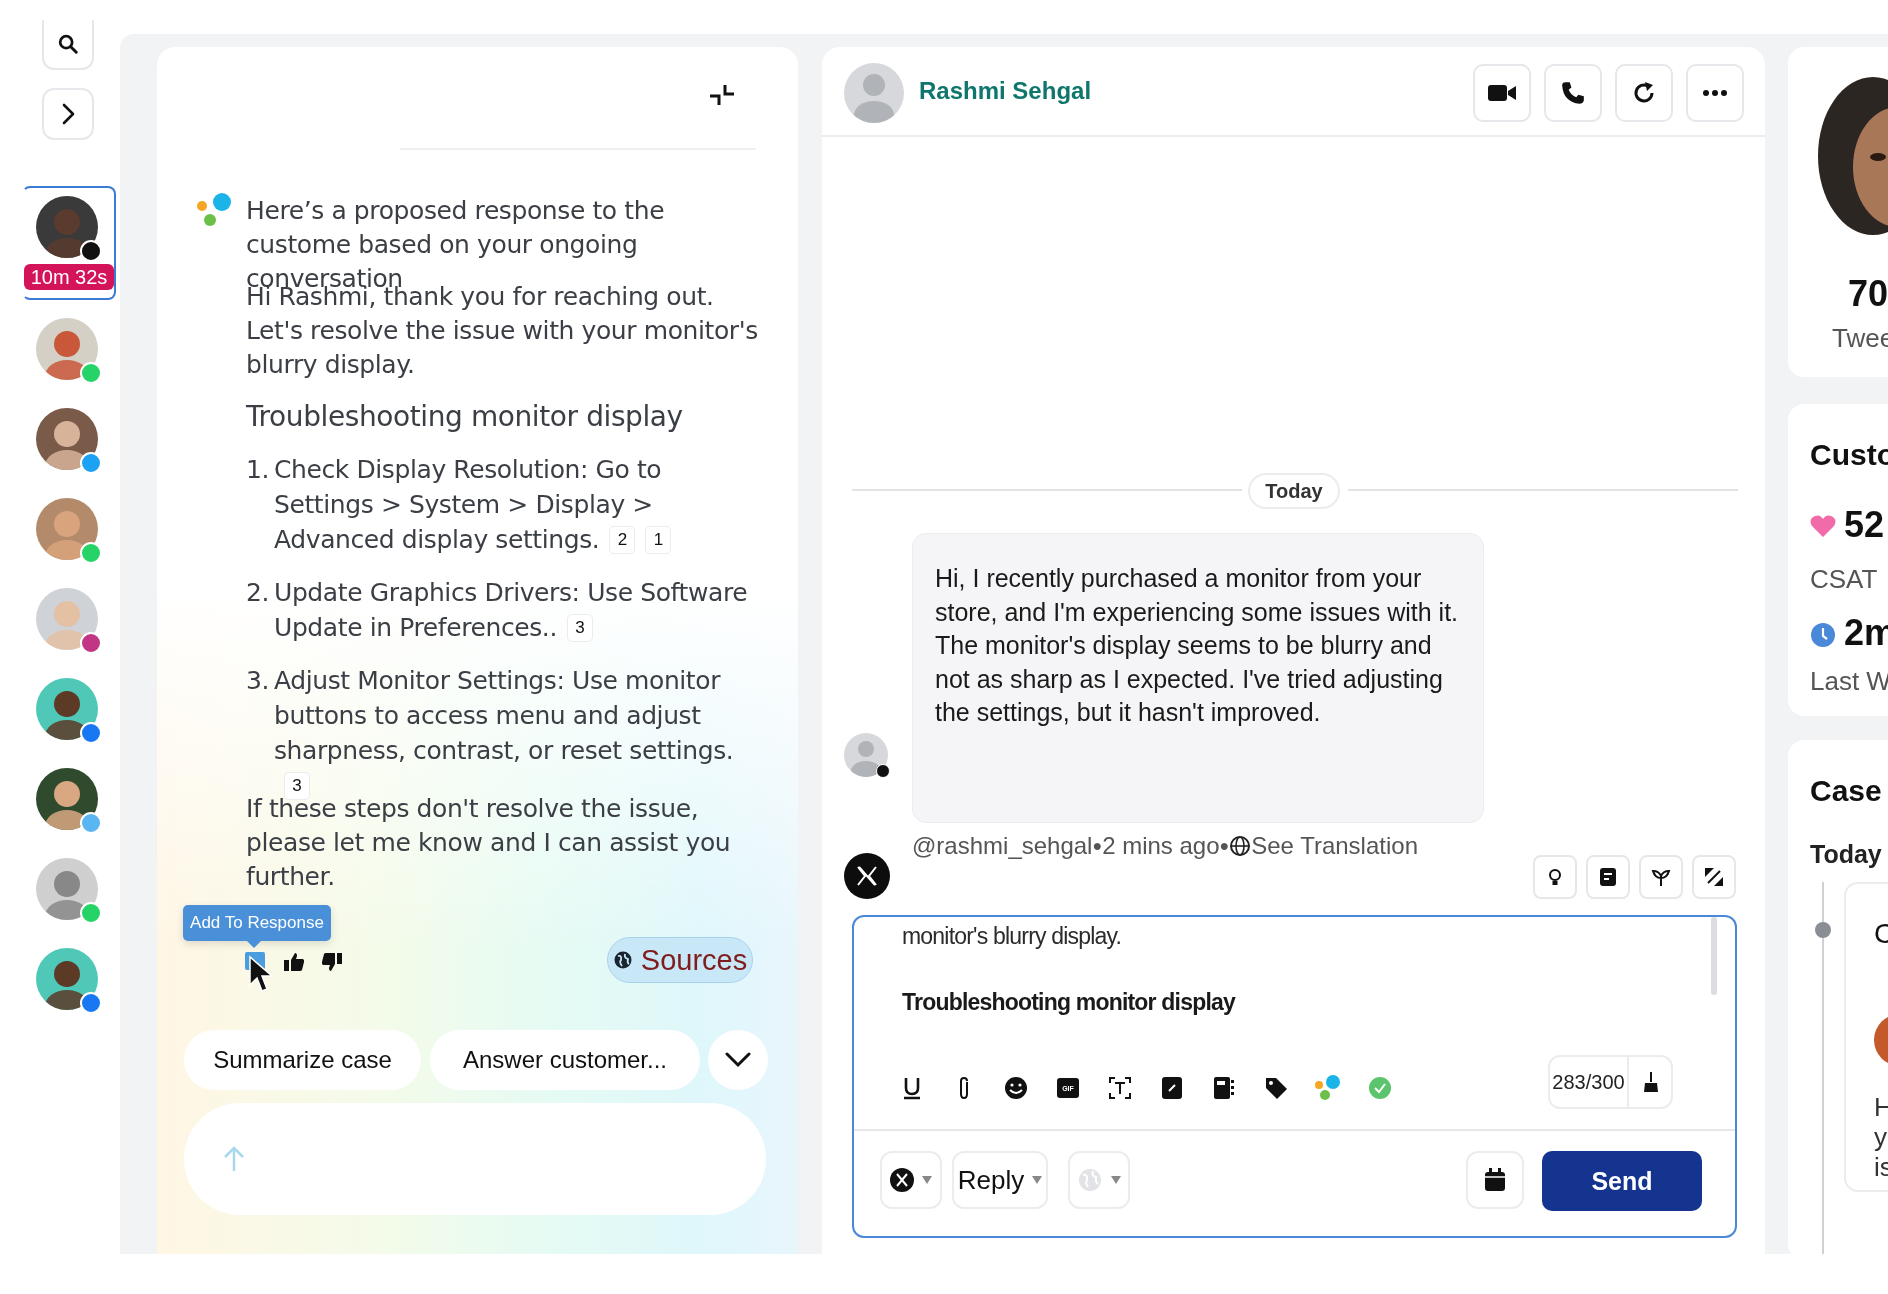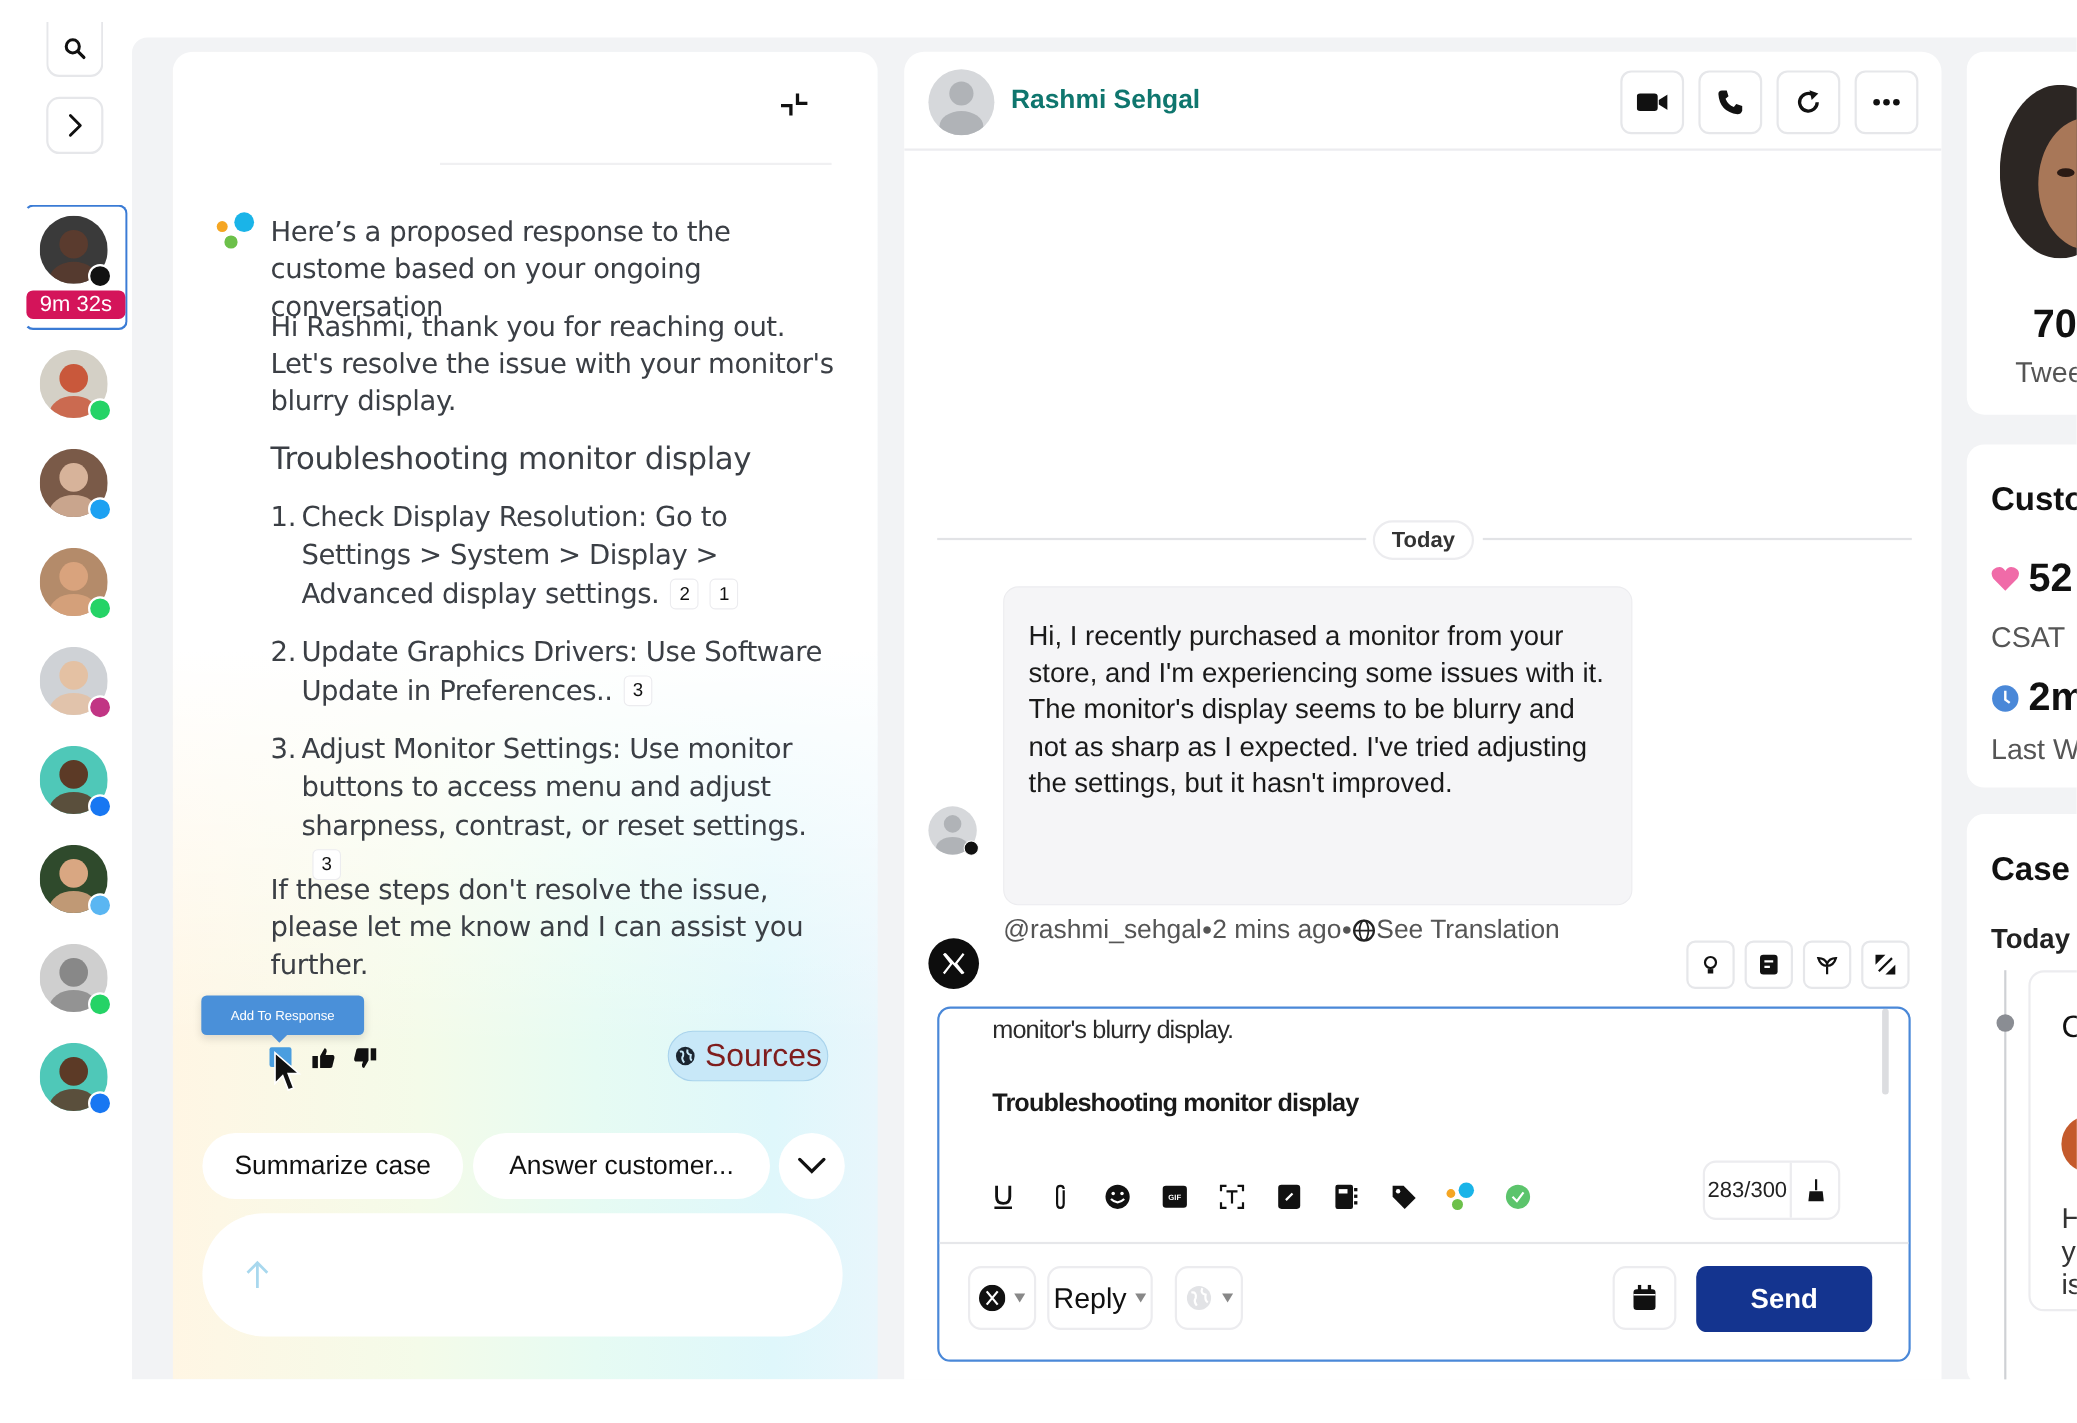--- a/index.html
+++ b/index.html
@@ -27,21 +27,21 @@
   .collapse-icon { position: absolute; left: 708px; top: 82px; width: 28px; height: 28px; }
   .ai-divider { position: absolute; left: 400px; top: 148px; width: 356px; height: 2px; background: #f0f0f2; }
   .ai-logo { position: absolute; left: 195px; top: 192px; width: 40px; height: 40px; }
   .ai-text { position: absolute; left: 246px; width: 520px; font-family: "DejaVu Sans", sans-serif; color: #3b3f45; font-size: 25px; line-height: 34px; letter-spacing: -0.4px; }
   .ai-heading { font-size: 28px; color: #3b3f45; }
   .ai-list { position: absolute; left: 246px; width: 520px; font-family: "DejaVu Sans", sans-serif; color: #3b3f45; font-size: 25px; line-height: 35px; letter-spacing: -0.4px; }
   .ai-list li { list-style: none; position: relative; padding-left: 28px; margin-bottom: 18px; }
   .ai-list li .num { position: absolute; left: 0; }
   .cite { display: inline-block; min-width: 26px; height: 28px; border: 1px solid #ececef; border-radius: 5px; background: #fff; font-family: "Liberation Sans", sans-serif; font-size: 17px; color: #111; text-align: center; line-height: 26px; margin-left: 10px; vertical-align: 3px; letter-spacing: 0; }
 
-  .tooltip { position: absolute; left: 183px; top: 905px; width: 148px; height: 36px; background: #4a90d9; color: #fff; border-radius: 5px; font-size: 12px; text-align: center; line-height: 36px; box-shadow: 0 3px 8px rgba(0,0,0,0.12); }
+  .tooltip { position: absolute; left: 183px; top: 905px; width: 148px; height: 36px; background: #4a90d9; color: #fff; border-radius: 5px; font-size: 17px; text-align: center; line-height: 36px; box-shadow: 0 3px 8px rgba(0,0,0,0.12); }
   .tooltip::after { content: ""; position: absolute; left: 64px; bottom: -7px; border-left: 7px solid transparent; border-right: 7px solid transparent; border-top: 7px solid #4a90d9; }
   .feedback { position: absolute; top: 952px; display: flex; align-items: center; justify-content: center; }
   .add-icon { left: 245px; width: 20px; height: 18px; background: #4a9ee0; border-radius: 2px; }
   .up-icon { left: 283px; }
   .down-icon { left: 321px; }
   .cursor { position: absolute; left: 248px; top: 955px; width: 28px; height: 40px; }
 
   .sources-btn { position: absolute; left: 607px; top: 937px; width: 146px; height: 46px; background: #c8e8f8; border: 1px solid #a9d3ec; border-radius: 23px; display: flex; align-items: center; justify-content: center; gap: 8px; font-size: 29px; color: #7f1d1d; }
 
   .chip { position: absolute; top: 1030px; height: 60px; border-radius: 30px; background: #fff; font-size: 24px; color: #111; display: flex; align-items: center; justify-content: center; }
@@ -177,21 +177,21 @@
         </div>
         <div class="contact" style="top: 948px;">
           <div class="pic"><svg width="62" height="62" viewBox="0 0 62 62">
               <rect width="62" height="62" fill="#4fc8b8"></rect>
               <circle cx="31" cy="26" r="13" fill="#5c3a26"></circle>
               <ellipse cx="31" cy="58" rx="22" ry="16" fill="#5c3a26" opacity="0.85"></ellipse>
             </svg></div>
           <div class="badge" style="background:#1877f2"></div>
         </div>
       </div>
-    <div class="timer">9m 32s</div>
+    <div class="timer">10m 32s</div>
   </div>
 
   <div class="canvas"></div>
 
   <div class="ai-panel"></div>
   <svg class="collapse-icon" viewBox="0 0 28 28">
       <polyline points="2,14 11,14 11,23" fill="none" stroke="#111" stroke-width="3"></polyline>
       <polyline points="17,3 17,12 26,12" fill="none" stroke="#111" stroke-width="3"></polyline>
     </svg>
   <div class="ai-divider"></div>

